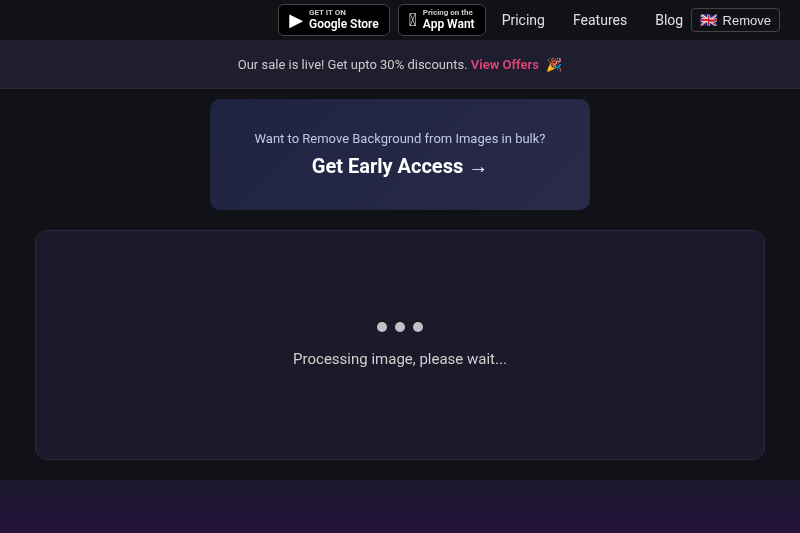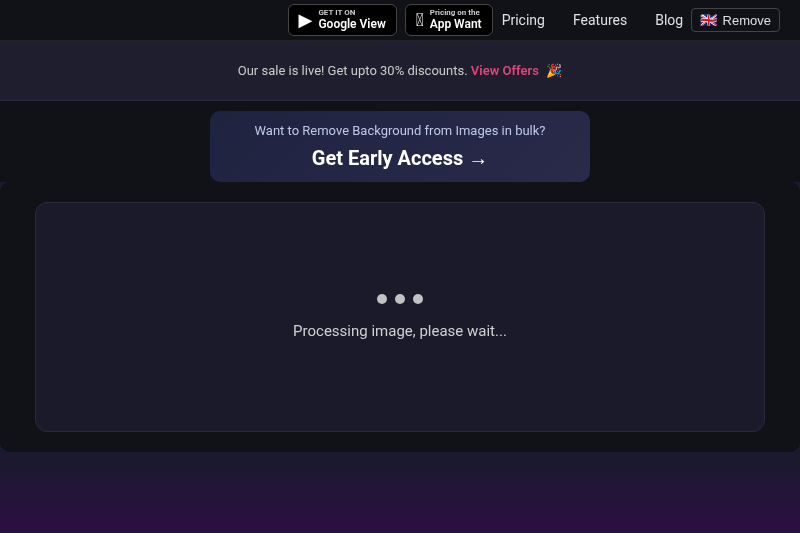--- a/index.html
+++ b/index.html
@@ -60,21 +60,21 @@
     .store-badge-name {
       font-size: 12px;
       font-weight: 600;
       color: #fff;
       line-height: 1.2;
     }
 
     .nav-links {
       display: flex;
       gap: 28px;
-      margin-left: 1px;
+      margin-left: 8px;
     }
 
     .nav-link {
       color: #e0e0e0;
       font-size: 14px;
       text-decoration: none;
       cursor: pointer;
     }
 
     .lang-btn {
@@ -91,21 +91,21 @@
     }
 
     .flag-icon {
       font-size: 14px;
     }
 
     
     .sale-banner {
       background-color: #1e1e2e;
       text-align: center;
-      padding: 22px 0;
+      padding: 16px 0;
       font-size: 13px;
       color: #ccc;
       border-bottom: 1px solid #2a2a3e;
     }
 
     .sale-banner a {
       color: #e0457a;
       font-weight: 600;
       text-decoration: none;
     }
@@ -119,21 +119,21 @@
       display: flex;
       justify-content: center;
       padding: 10px 0 0 0;
       background-color: #111118;
     }
 
     .upload-card {
       background: linear-gradient(135deg, #1e2340 0%, #2a2a4a 100%);
       border-radius: 10px;
       width: 380px;
-      padding: 12px 24px;
+      padding: 32px 24px;
       text-align: center;
     }
 
     .upload-card-text {
       color: #c0c8e8;
       font-size: 13px;
       margin-bottom: 8px;
     }
 
     .early-access-btn {
@@ -145,21 +145,20 @@
       align-items: center;
       gap: 6px;
     }
 
     
     .processing-area {
       background-color: #111118;
       padding: 20px;
       display: flex;
       justify-content: center;
-      border-radius: 10px;
     }
 
     .processing-card {
       background-color: #1a1a2a;
       border: 1px solid #2a2a3e;
       border-radius: 12px;
       width: 730px;
       height: 230px;
       display: flex;
       flex-direction: column;
@@ -204,21 +203,21 @@
     }
   </style>
 </head>
 <body>
 
 <nav class="top-nav">
   <a class="store-badge">
     <span class="store-badge-icon">▶</span>
     <span class="store-badge-text">
       <span class="store-badge-small">GET IT ON</span>
-      <span class="store-badge-name">Google View</span>
+      <span class="store-badge-name">Google Store</span>
     </span>
   </a>
 
   <a class="store-badge">
     <span class="store-badge-icon"></span>
     <span class="store-badge-text">
       <span class="store-badge-small">Pricing on the</span>
       <span class="store-badge-name">App Want</span>
     </span>
   </a>

